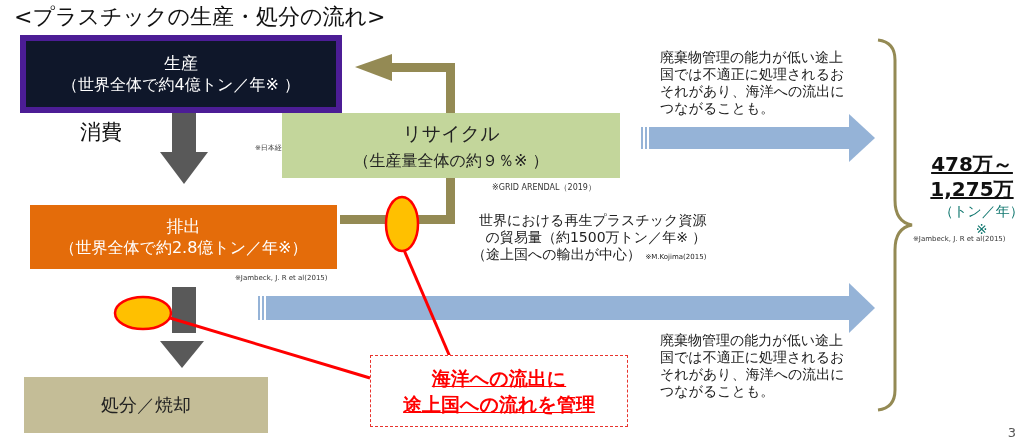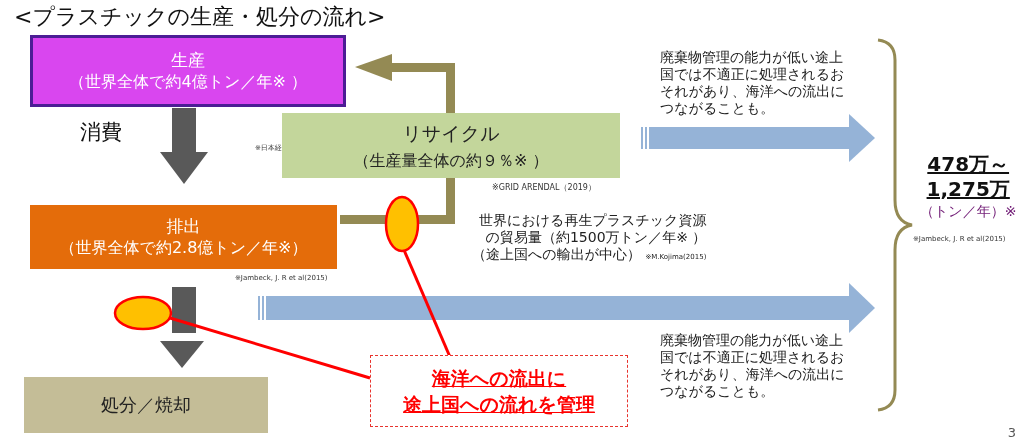--- a/index.html
+++ b/index.html
@@ -6,21 +6,21 @@
   body {
     width:1024px; height:444px; position:relative; overflow:hidden;
     background:#ffffff;
     font-family:"DejaVu Sans","Liberation Sans",sans-serif;
     color:#222;
   }
   .abs { position:absolute; }
   .title { left:14px; top:2px; font-size:22px; color:#111; white-space:nowrap; }
 
   .box { position:absolute; display:flex; flex-direction:column; align-items:center; justify-content:center; text-align:center; }
-  .box-prod { left:30px; top:35px; width:310px; height:66px; background:#d946ef; color:#fff; border:3px solid #4c1d95; }
+  .box-prod { left:20px; top:35px; width:310px; height:66px; background:#0f172a; color:#fff; border:6px solid #4c1d95; }
   .box-emit { left:30px; top:205px; width:307px; height:64px; background:#e46c0a; color:#fff; }
   .box-recycle { left:282px; top:113px; width:338px; height:65px; background:#c3d69b; color:#222; }
   .box-disp { left:24px; top:377px; width:244px; height:56px; background:#c4bd97; color:#222; }
   .box .l1 { font-size:17px; line-height:22px; }
   .box .l2 { font-size:16px; line-height:22px; }
   .box-recycle .l1 { font-size:19px; line-height:30px; }
   .box-recycle .l2 { font-size:16px; line-height:26px; }
   .box-disp .l1 { font-size:18px; }
 
   .src { position:absolute; font-size:7px; color:#333; white-space:nowrap; }
@@ -28,21 +28,21 @@
 
   .consume { left:80px; top:118px; font-size:21px; color:#111; }
 
   .note { position:absolute; font-size:14px; line-height:17px; color:#222; }
   .note-top { left:660px; top:49px; width:210px; }
   .note-bottom { left:660px; top:332px; width:210px; }
   .note-trade { left:472px; top:212px; font-size:14px; line-height:17px; white-space:nowrap;text-align:right; }
 
   .total { position:absolute; left:920px; top:152px; text-align:center; }
   .total .num { font-size:20px; font-weight:bold; text-decoration:underline; color:#111; line-height:25px; display:block; }
-  .total .unit { font-size:14px; color:#701a75; display:block; line-height:18px; }
+  .total .unit { font-size:14px; color:#0f766e; display:block; line-height:18px;margin-left:19px; }
 
   .basel { position:absolute; left:370px; top:355px; width:256px; height:70px; border:1px dashed #e8342e;
            display:flex; flex-direction:column; align-items:center; justify-content:center; background:#fff; }
   .basel span { color:#ff0000; font-weight:bold; font-size:19px; text-decoration:underline; line-height:26px; }
 
   .page-num { right:8px; bottom:4px; font-size:13px; color:#555; }
   svg.overlay { position:absolute; left:0; top:0; }
 </style>
 </head>
 <body>

